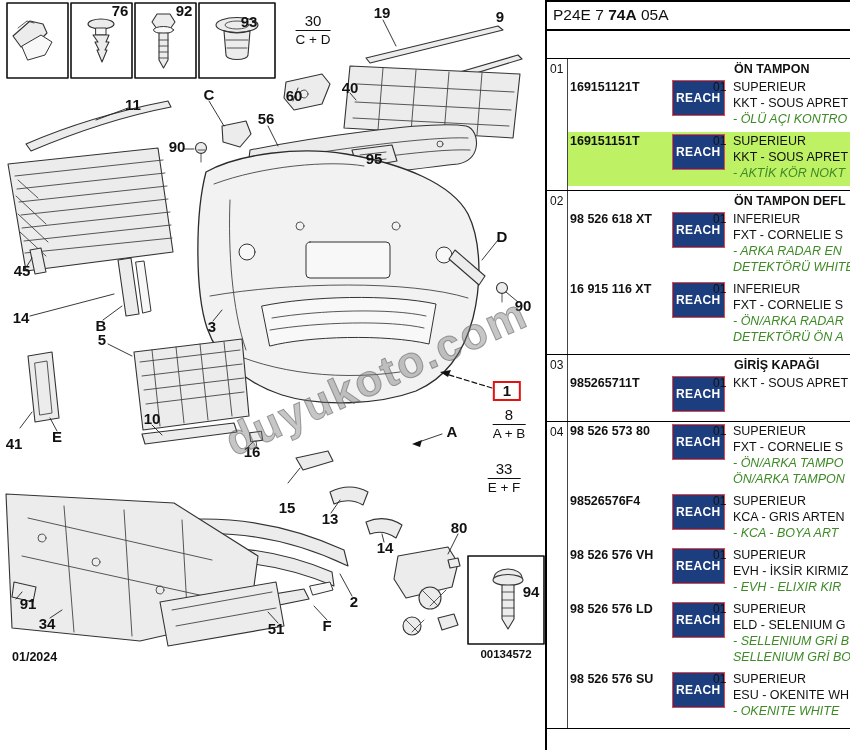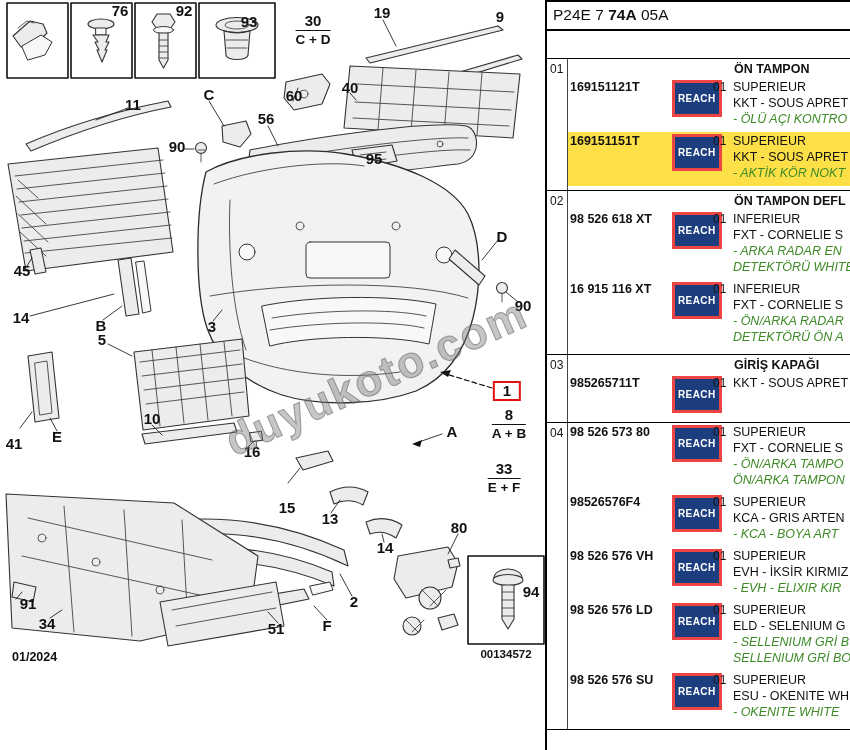--- a/index.html
+++ b/index.html
@@ -20,21 +20,21 @@
   .ln { fill:none; stroke:#444; stroke-width:0.9; }
   .ld { fill:none; stroke:#222; stroke-width:0.9; }
   .ah { fill:#111; stroke:none; }
   .dash { fill:none; stroke:#111; stroke-width:1.2; stroke-dasharray:5 3; }
 
   #callouts { position:absolute; inset:0; }
   .co { position:absolute; transform:translate(-50%,-50%); font-weight:bold;
         font-size:15px; line-height:16px; color:#111; cursor:pointer; white-space:nowrap; }
   .co.selected { border:2.5px solid #e11212; padding:0 8px; background:#fff; }
   .co-stack { position:absolute; transform:translate(-50%,0); text-align:center;
-        font-weight:bold; font-size:15px; cursor:pointer; }
+        font-weight:normal; font-size:15px; cursor:pointer; }
   .co-stack .top { padding:0 3px 1px; border-bottom:1.5px solid #111; }
   .co-stack .bot { padding-top:1px; font-size:13.5px; white-space:nowrap; }
 
   .wm { position:absolute; left:228px; top:418px; width:480px;
         transform:rotate(-24deg); transform-origin:left center;
         font-size:44px; font-weight:bold; letter-spacing:2px;
         color:rgba(120,120,120,0.42); -webkit-text-stroke:1px rgba(90,90,90,0.55);
         pointer-events:none; z-index:5; }
   .fig-code { position:absolute; left:468px; top:648px; width:76px; text-align:center;
         font-size:11.5px; font-weight:bold; }
@@ -45,25 +45,25 @@
            border-left:2px solid #000; background:#fff; overflow:hidden; }
   .phead { border-top:2px solid #000; border-bottom:2px solid #000;
            padding:4px 6px 5px; font-size:15.5px; margin-bottom:27px; white-space:nowrap; }
   .ptable { border-top:1px solid #000; }
   .group { display:flex; border-bottom:1px solid #000; }
   .gref { width:21px; border-right:1px solid #444; font-size:12px; padding:3px 0 0 3px; }
   .gbody { flex:1; min-width:0; padding-bottom:4px; }
   .gtitle { font-weight:bold; font-size:12.5px; padding:3px 0 2px 166px;
             white-space:nowrap; overflow:hidden; }
   .part { display:flex; align-items:flex-start; padding:1px 0 5px; cursor:pointer; }
-  .part.hl { background:#fde047; }
+  .part.hl { background:#bef264; }
   .pnum { width:104px; font-weight:bold; font-size:12.5px; padding:1px 0 0 2px; white-space:nowrap; }
   .pbadge { width:41px; padding-top:1px; }
-  .badge { display:inline-block; background:#1d3e7e; color:#fff; font-size:10px;
-           font-weight:bold; letter-spacing:.4px; padding:10px 3px; border:3px solid #ef4444; cursor:pointer; }
+  .badge { display:inline-block; background:#1d3e7e; color:#fff; font-size:12px;
+           font-weight:bold; letter-spacing:.4px; padding:10px 3px; border:1px solid #ef4444; cursor:pointer; }
   .pqty { width:20px; font-size:12px; padding-top:1px; }
   .pdesc { flex:1; min-width:0; }
   .dl { font-size:12.5px; line-height:16px; white-space:nowrap; overflow:hidden; }
   .dl.g { color:#3e8a27; font-style:italic; }
 </style>
 </head>
 <body>
 
 <div id="stage">
 

